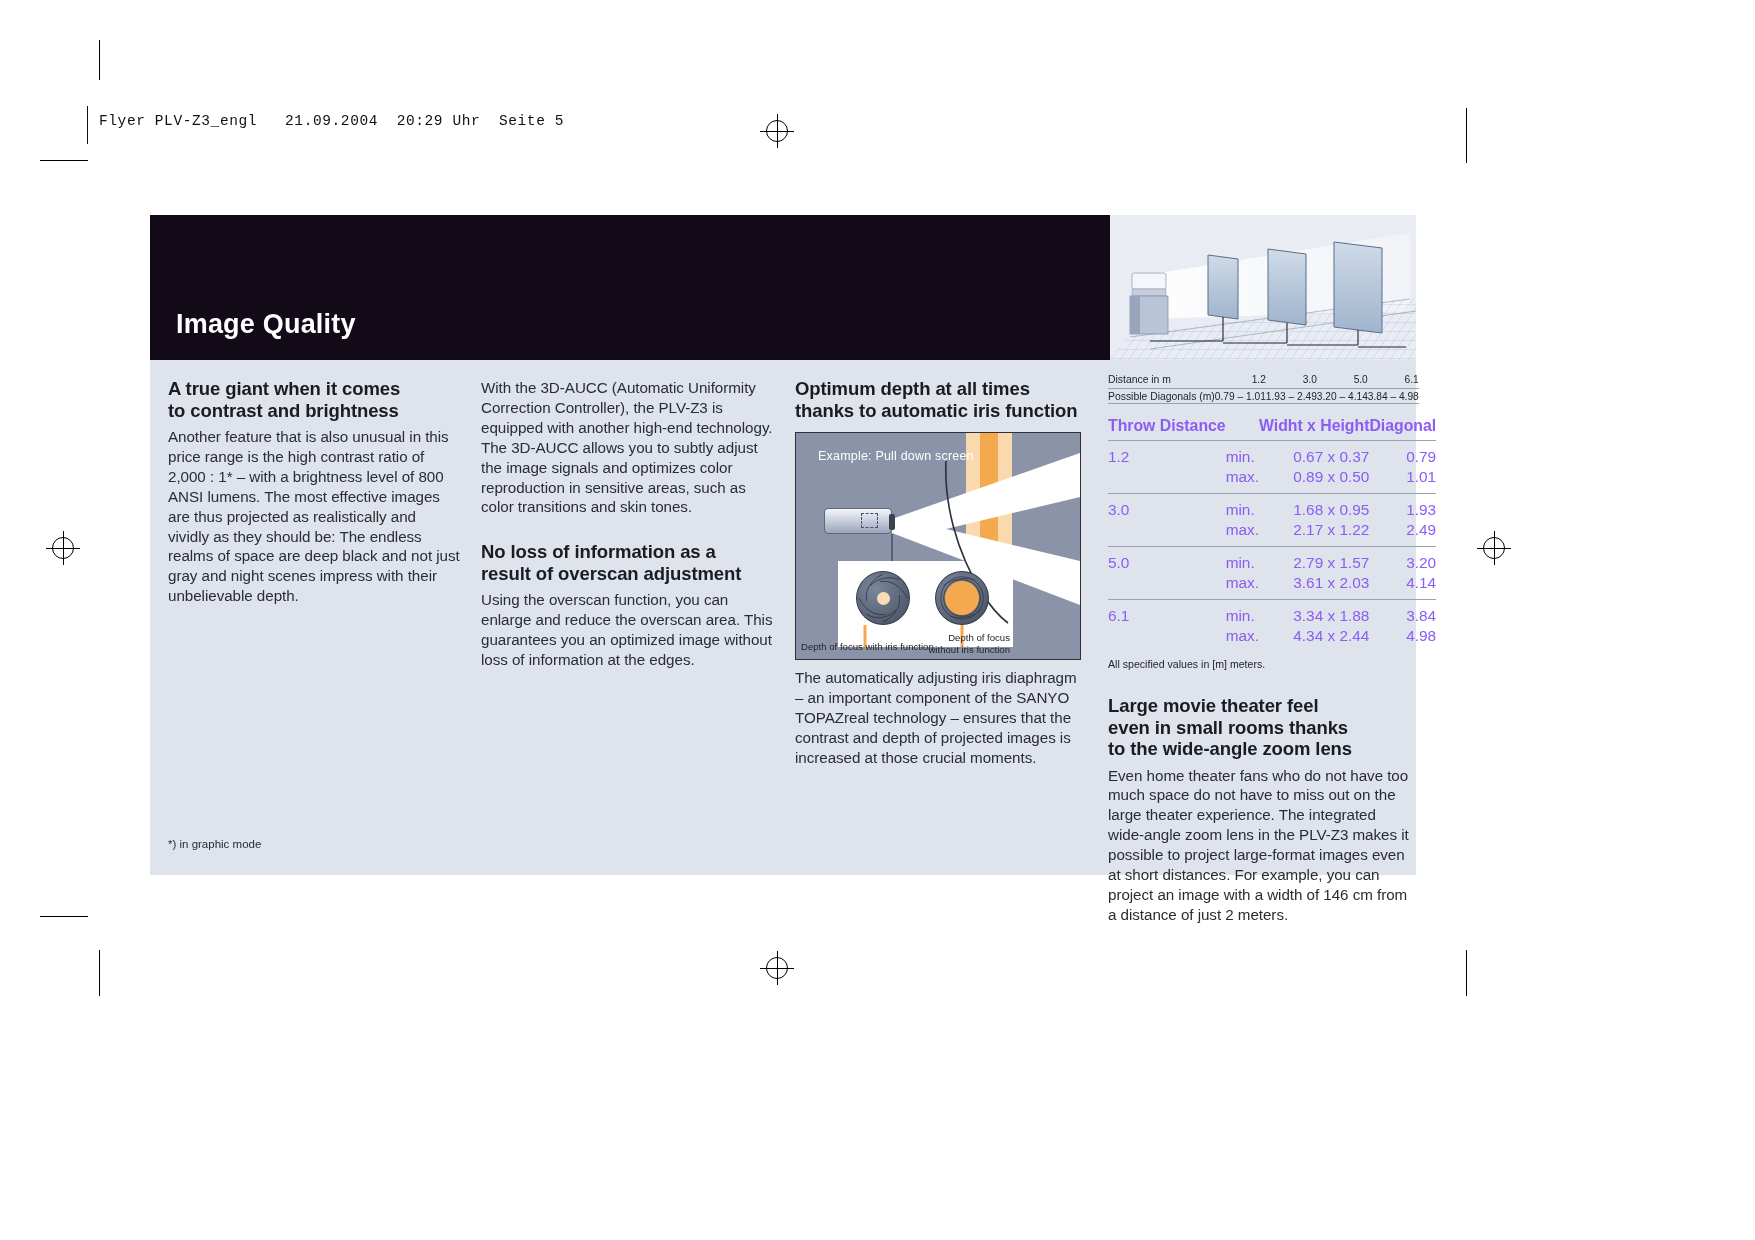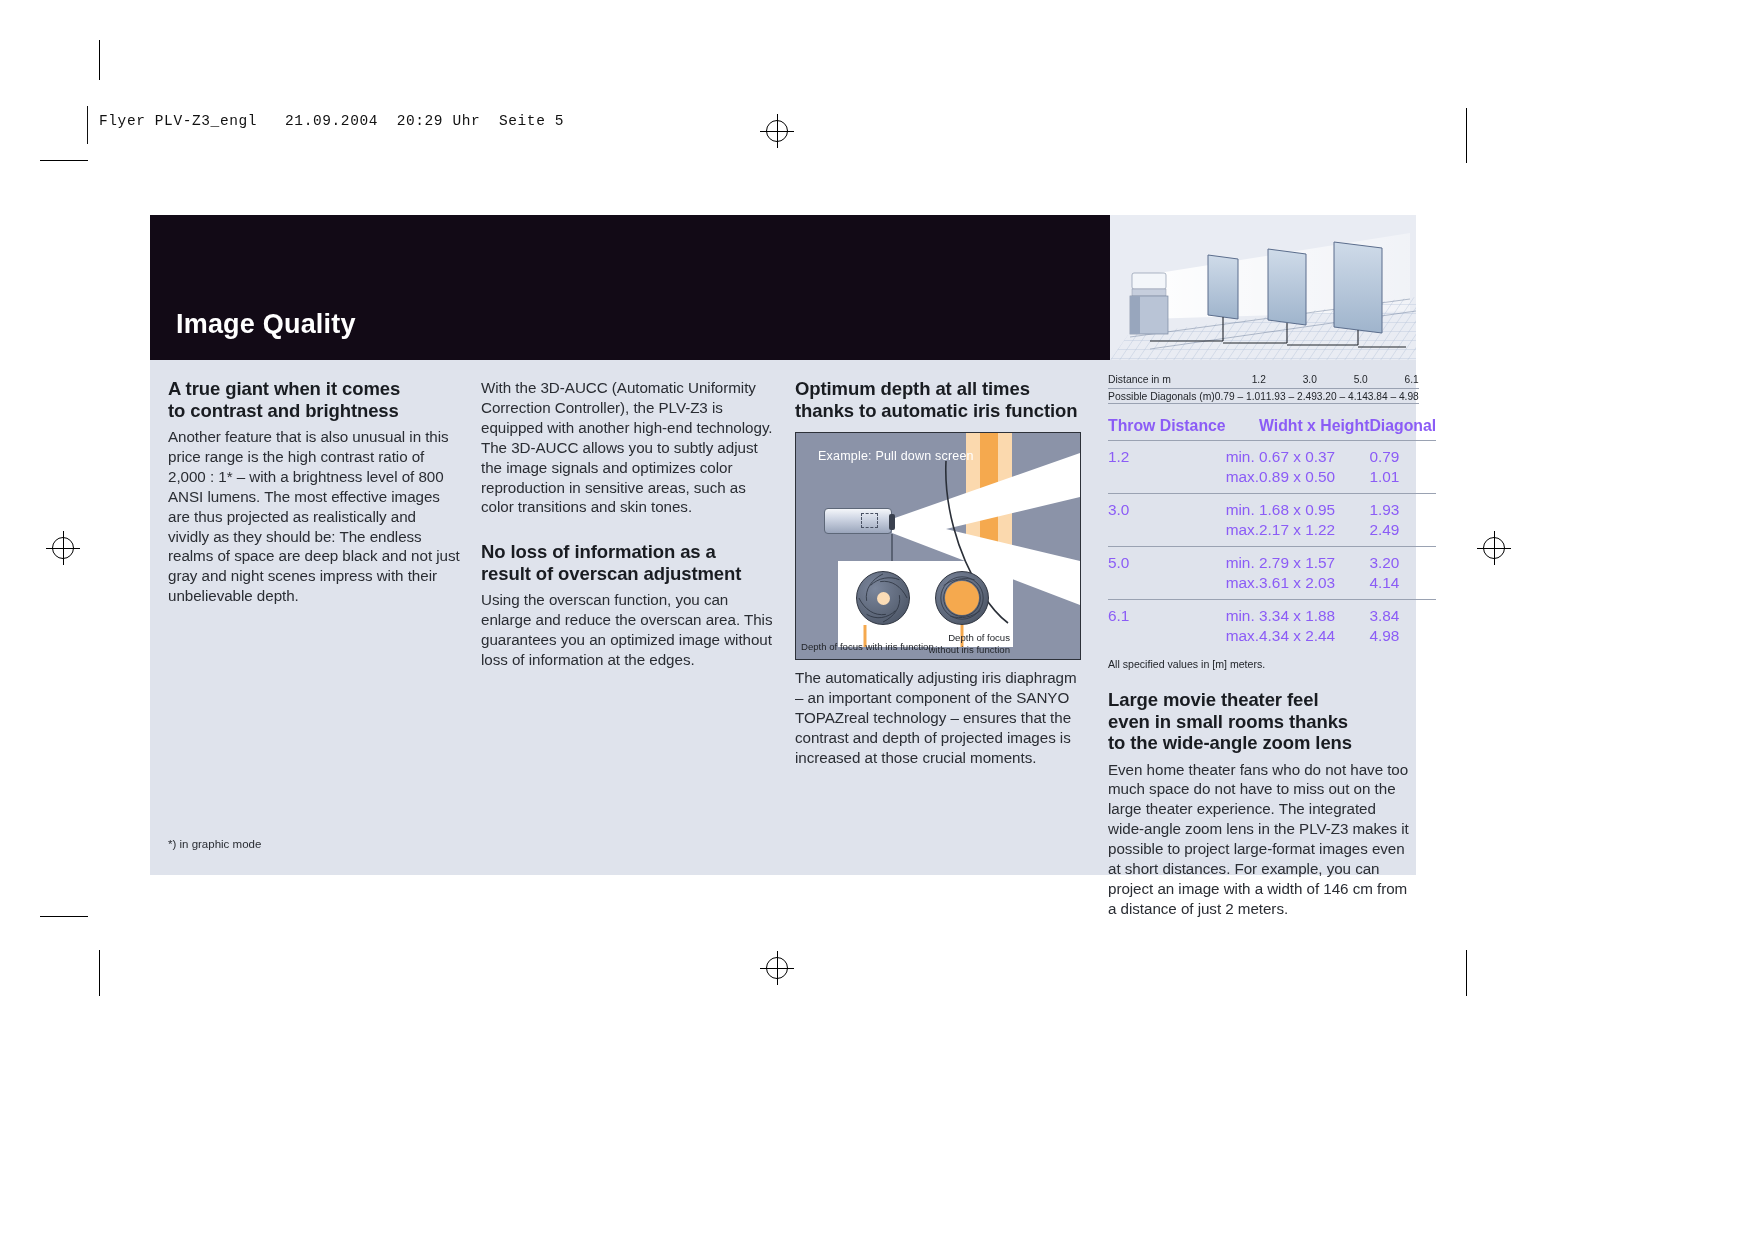--- a/index.html
+++ b/index.html
@@ -96,26 +96,26 @@
   .minitable tr.r1 td{padding-bottom:3px;border-bottom:1px solid #9aa2b2;}
   .minitable tr.r2 td{padding-top:2px;border-bottom:1px solid #9aa2b2;}
   .minitable td.lab{font-size:10.4px;}
   .minitable td.v{text-align:right;}
 
   .spec{width:302px;border-collapse:collapse;margin-top:13px;font-size:15.4px;color:#8b5cf6;}
   .spec th{
     font-size:15.8px;font-weight:600;text-align:left;padding:0 0 5px 0;
     border-bottom:1.2px solid #9aa2b2;white-space:nowrap;
   }
-  .spec th.r,.spec td.r{text-align:left;}
+  .spec th.r,.spec td.r{text-align:right;}
   .spec td{padding:0;line-height:20px;white-space:nowrap;}
   .spec tr.grp td{padding-top:6px;}
   .spec tr.end td{padding-bottom:6px;border-bottom:1.2px solid #9aa2b2;}
   .note{font-size:10.6px;margin-top:12px;color:#23262b;}
-  .c4 h2.head{margin-top:19px;}
+  .c4 h2.head{margin-top:25px;}
 </style>
 </head>
 <body>
 
 <div class="crop-line" style="left:99px;top:40px;width:1px;height:40px;"></div>
 <div class="crop-line" style="left:40px;top:160px;width:48px;height:1px;"></div>
 <div class="crop-line" style="left:1466px;top:108px;width:1px;height:55px;"></div>
 <div class="crop-line" style="left:99px;top:950px;width:1px;height:46px;"></div>
 <div class="crop-line" style="left:1466px;top:950px;width:1px;height:46px;"></div>
 <div class="crop-line" style="left:40px;top:916px;width:48px;height:1px;"></div>

